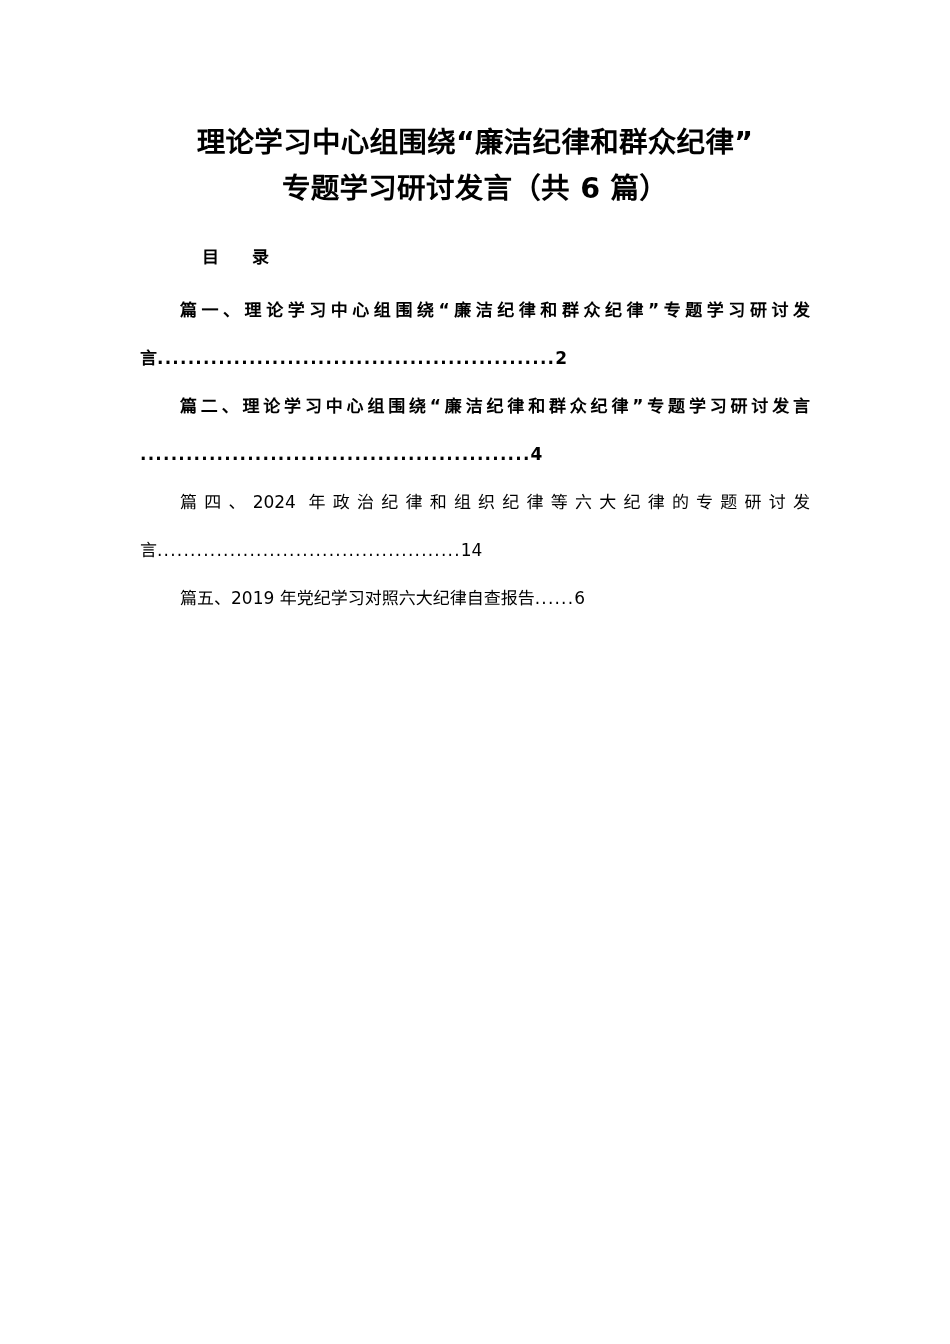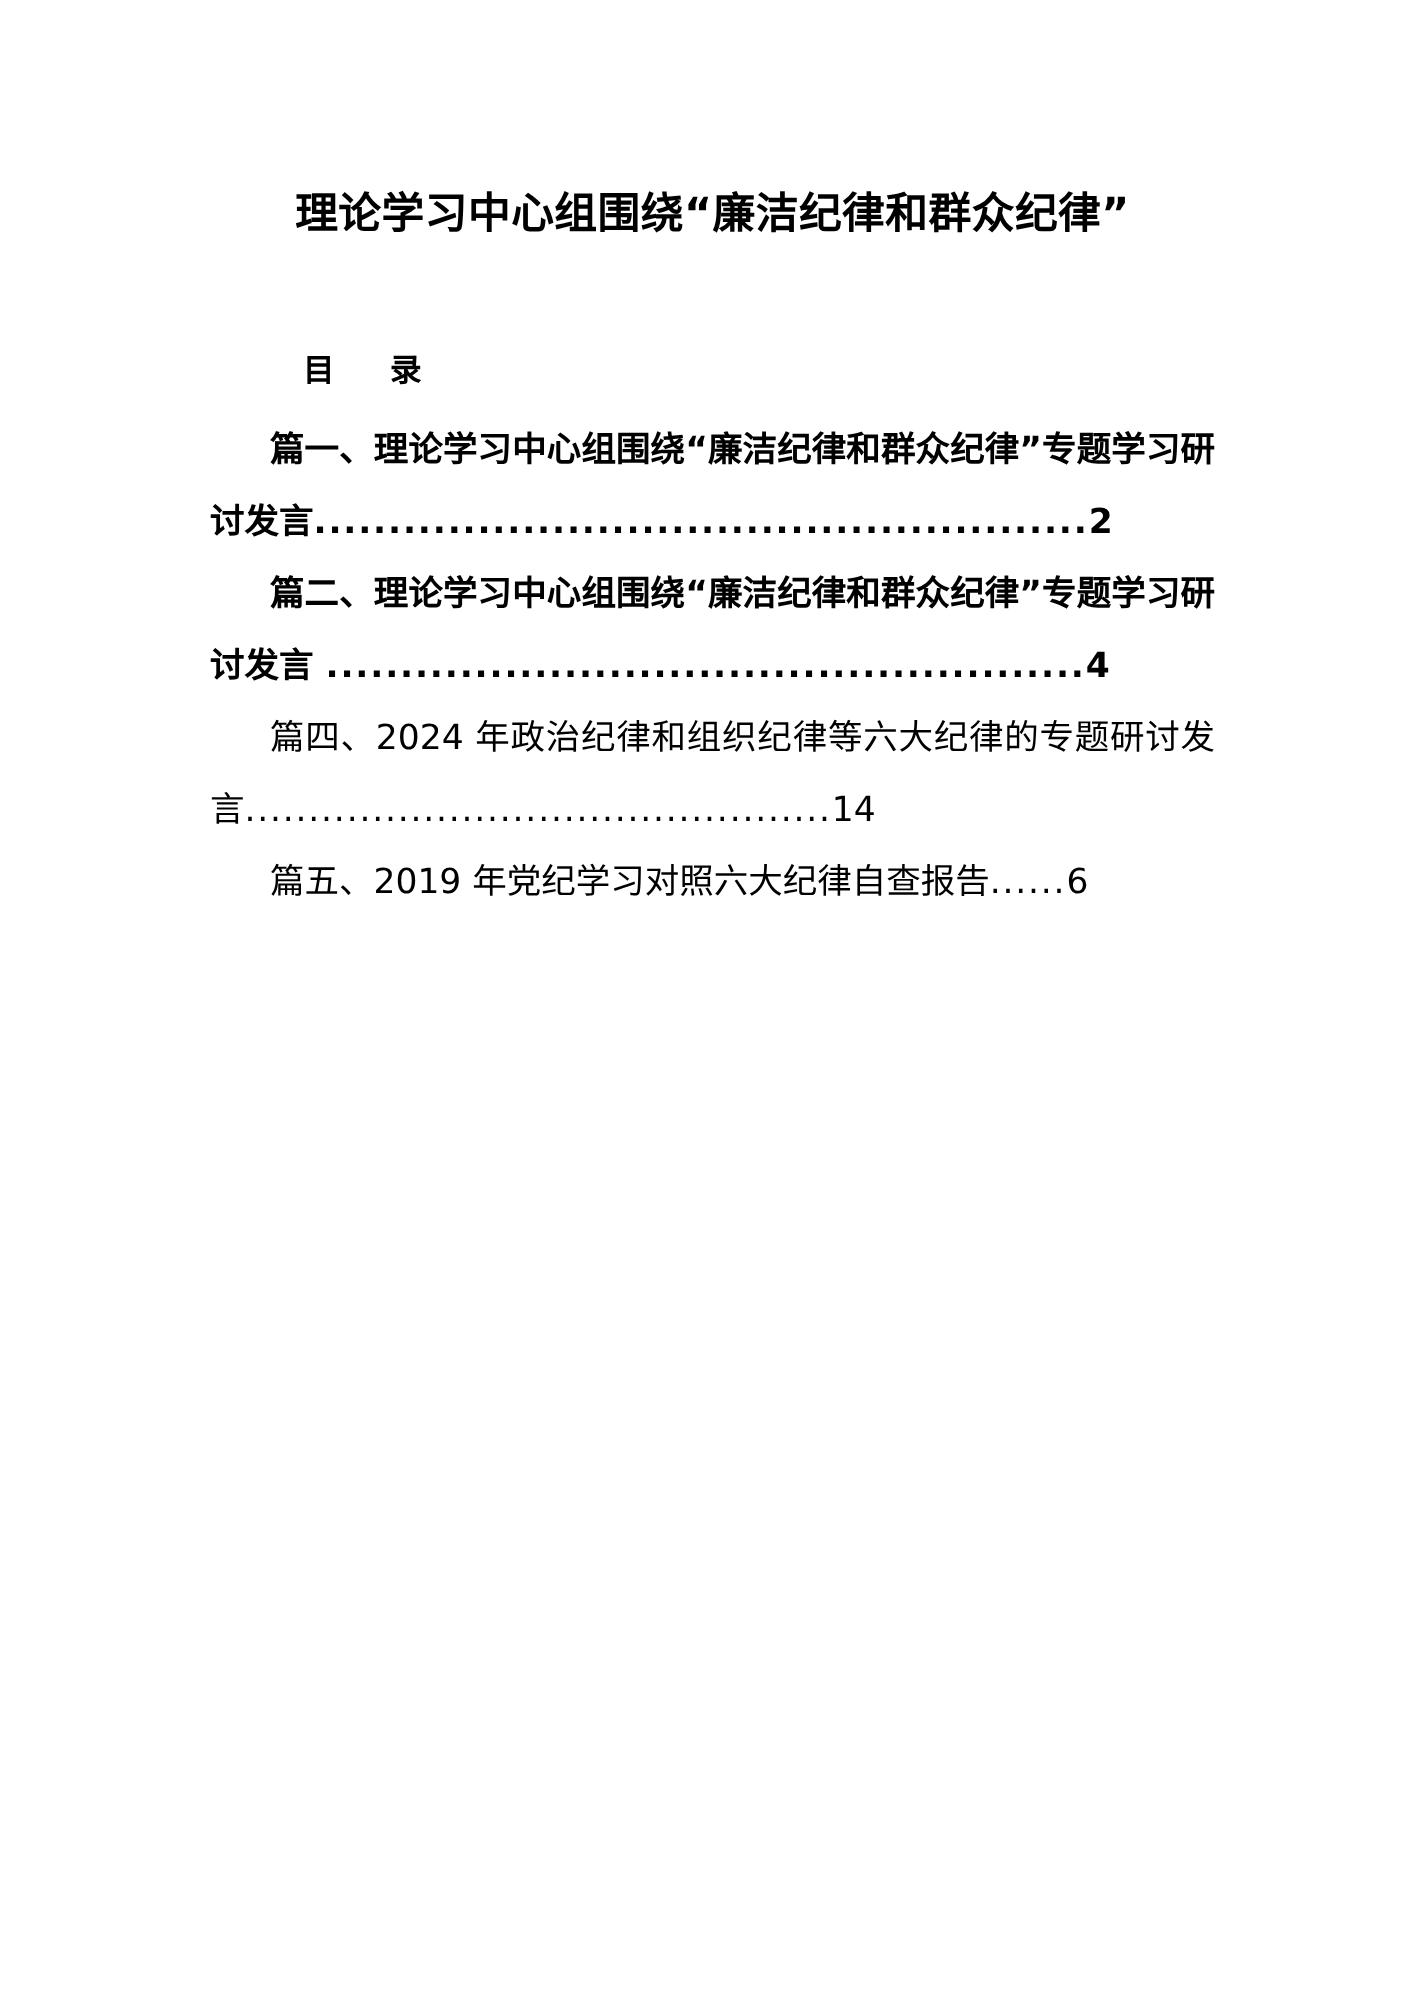--- a/index.html
+++ b/index.html
@@ -26,32 +26,32 @@
     font-family: "DejaVu Sans", "Liberation Sans", sans-serif;
     font-weight: bold;
     font-size: 28.5px;
     line-height: 46px;
     text-align: center;
     letter-spacing: 0.3px;
     margin: 0 0 0 0;
     padding: 0 2px;
   }
   .toc-heading {
-    margin-top: 64px;
-    font-size: 21px;
+    margin-top: 28px;
+    font-size: 17px;
     font-weight: bold;
     letter-spacing: 8px;
     padding-left: 62px;
     line-height: 34px;
   }
   .toc {
     margin-top: 12px;
   }
   .toc-entry {
-    font-size: 23px;
+    font-size: 17px;
     line-height: 48px;
     text-indent: 40px;
     text-align: justify;
     text-justify: inter-ideograph;
     word-break: break-all;
   }
   .toc-entry.bold {
     font-weight: bold;
   }
   .toc-entry .leader {
@@ -64,20 +64,21 @@
     height: 14px;
   }
 </style>
 </head>
 <body>
 
 <div class="page">
 
   <h1 class="doc-title">
     <span>理论学习中心组围绕“廉洁纪律和群众纪律”</span><br>
+    <span>专题学习研讨发言（共 6 篇）</span>
   </h1>
 
   <div class="toc-heading">目　录</div>
 
   <div class="toc">
 
     <div class="toc-entry bold">
       <span>篇一、理论学习中心组围绕“廉洁纪律和群众纪律”专题学习研讨发言</span><span class="leader">....................................................</span><span class="pg">2</span>
     </div>
 

